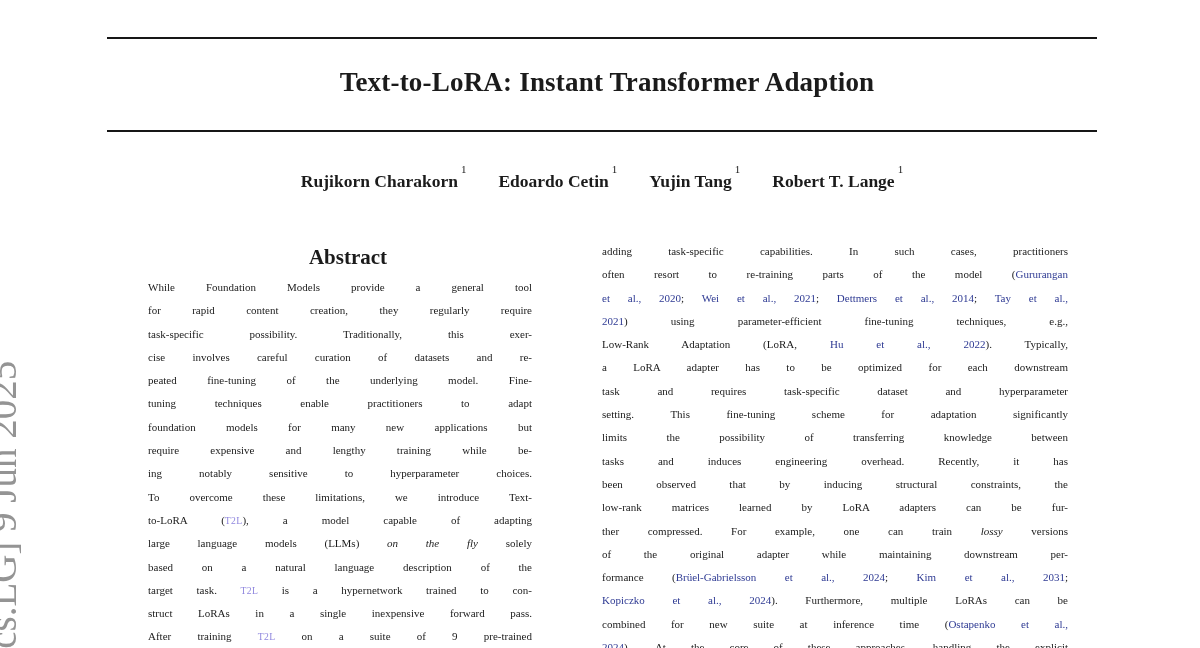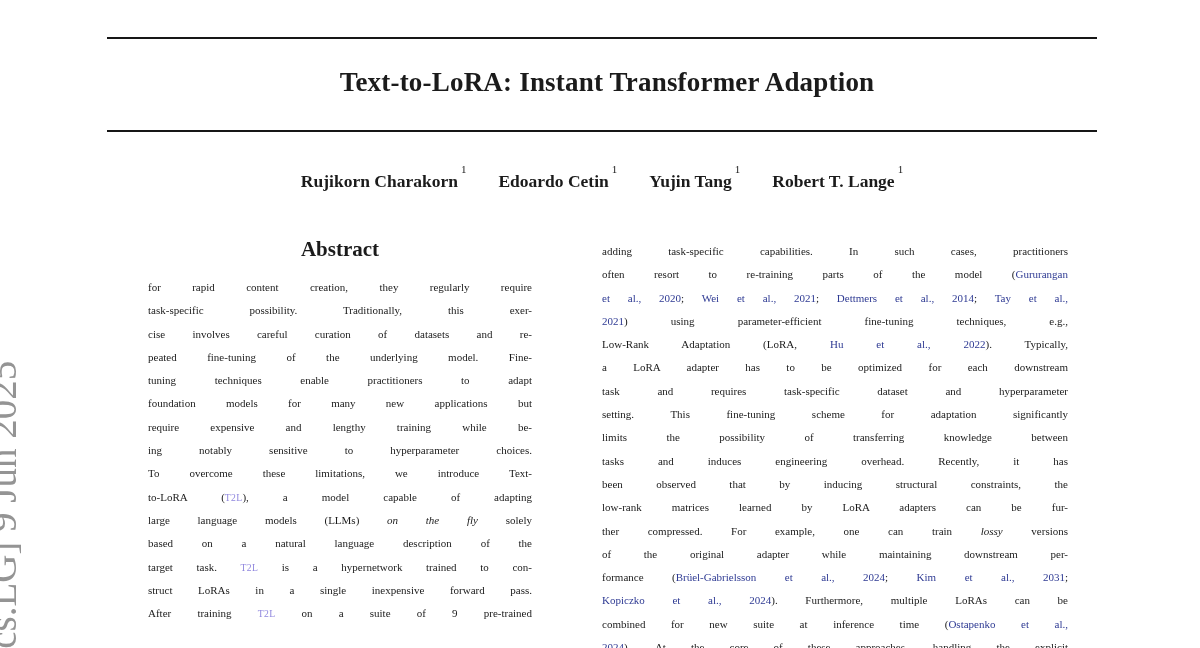--- a/index.html
+++ b/index.html
@@ -55,21 +55,21 @@
     position: relative;
     top: -7px;
     margin-left: 3px;
     font-weight: normal;
   }
   .abs-heading {
     position: absolute;
     left: 148px;
     width: 384px;
     top: 237px;
-    margin: 0;
+    margin: 8px;
     text-align: center;
     font-size: 21px;
     font-weight: bold;
   }
   .abs-body {
     position: absolute;
     left: 148px;
     width: 384px;
     top: 276px;
   }
@@ -123,20 +123,21 @@
   <div class="authors">
     <span class="author"><span>Rujikorn Charakorn</span><sup class="a-sup">1</sup></span>
     <span class="author"><span>Edoardo Cetin</span><sup class="a-sup">1</sup></span>
     <span class="author"><span>Yujin Tang</span><sup class="a-sup">1</sup></span>
     <span class="author"><span>Robert T. Lange</span><sup class="a-sup">1</sup></span>
   </div>
 
   <h2 class="abs-heading">Abstract</h2>
 
   <div class="abs-body">
+      <div class="line"><span>While Foundation Models provide a general tool</span></div>
       <div class="line"><span>for rapid content creation, they regularly require</span></div>
       <div class="line"><span>task-specific possibility. Traditionally, this exer-</span></div>
       <div class="line"><span>cise involves careful curation of datasets and re-</span></div>
       <div class="line"><span>peated fine-tuning of the underlying model. Fine-</span></div>
       <div class="line"><span>tuning techniques enable practitioners to adapt</span></div>
       <div class="line"><span>foundation models for many new applications but</span></div>
       <div class="line"><span>require expensive and lengthy training while be-</span></div>
       <div class="line"><span>ing notably sensitive to hyperparameter choices.</span></div>
       <div class="line"><span>To overcome these limitations, we introduce Text-</span></div>
       <div class="line"><span>to-LoRA (</span><span class="code">T2L</span><span>), a model capable of adapting</span></div>

